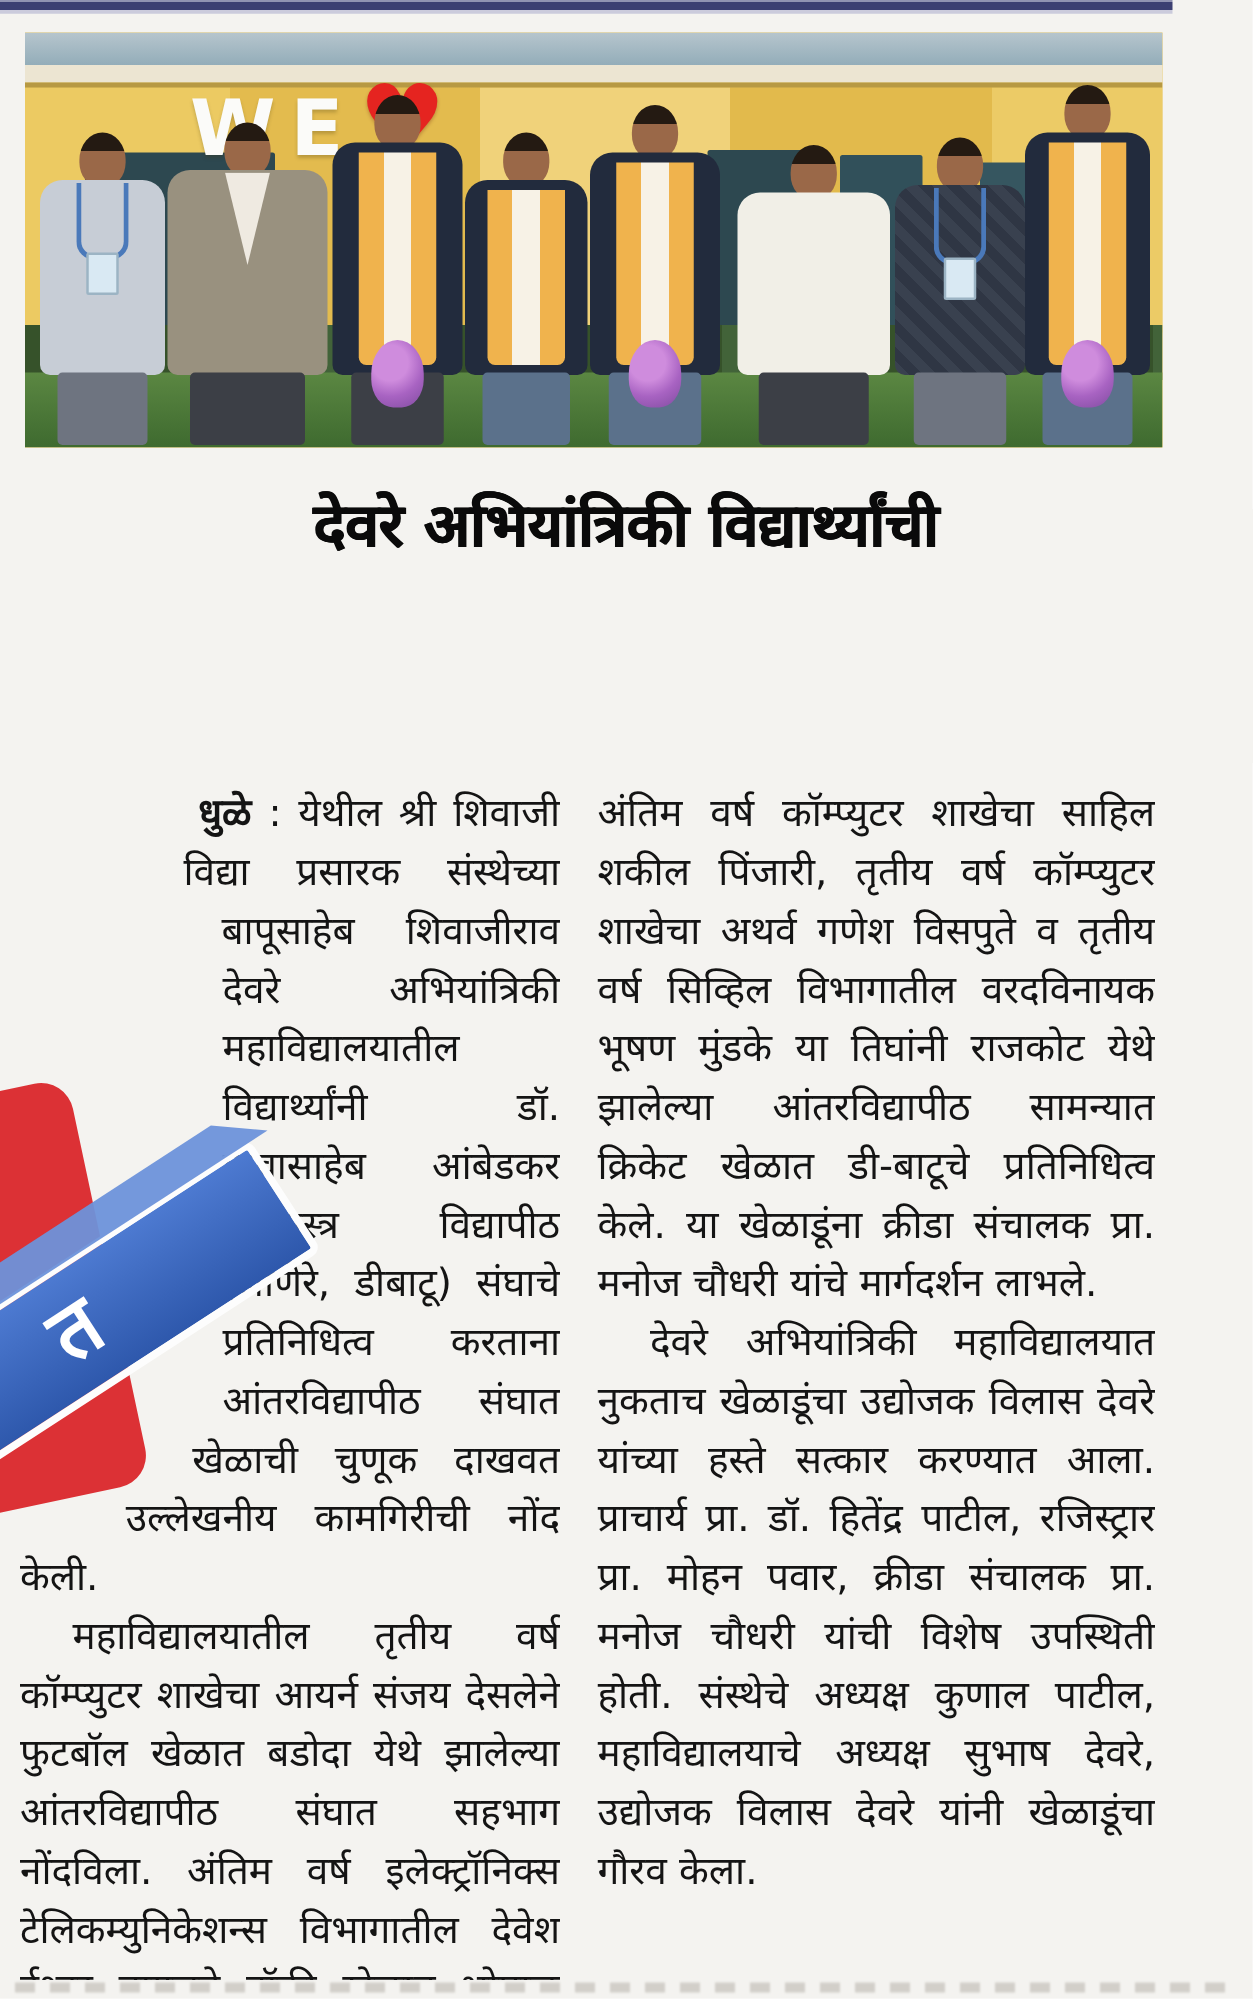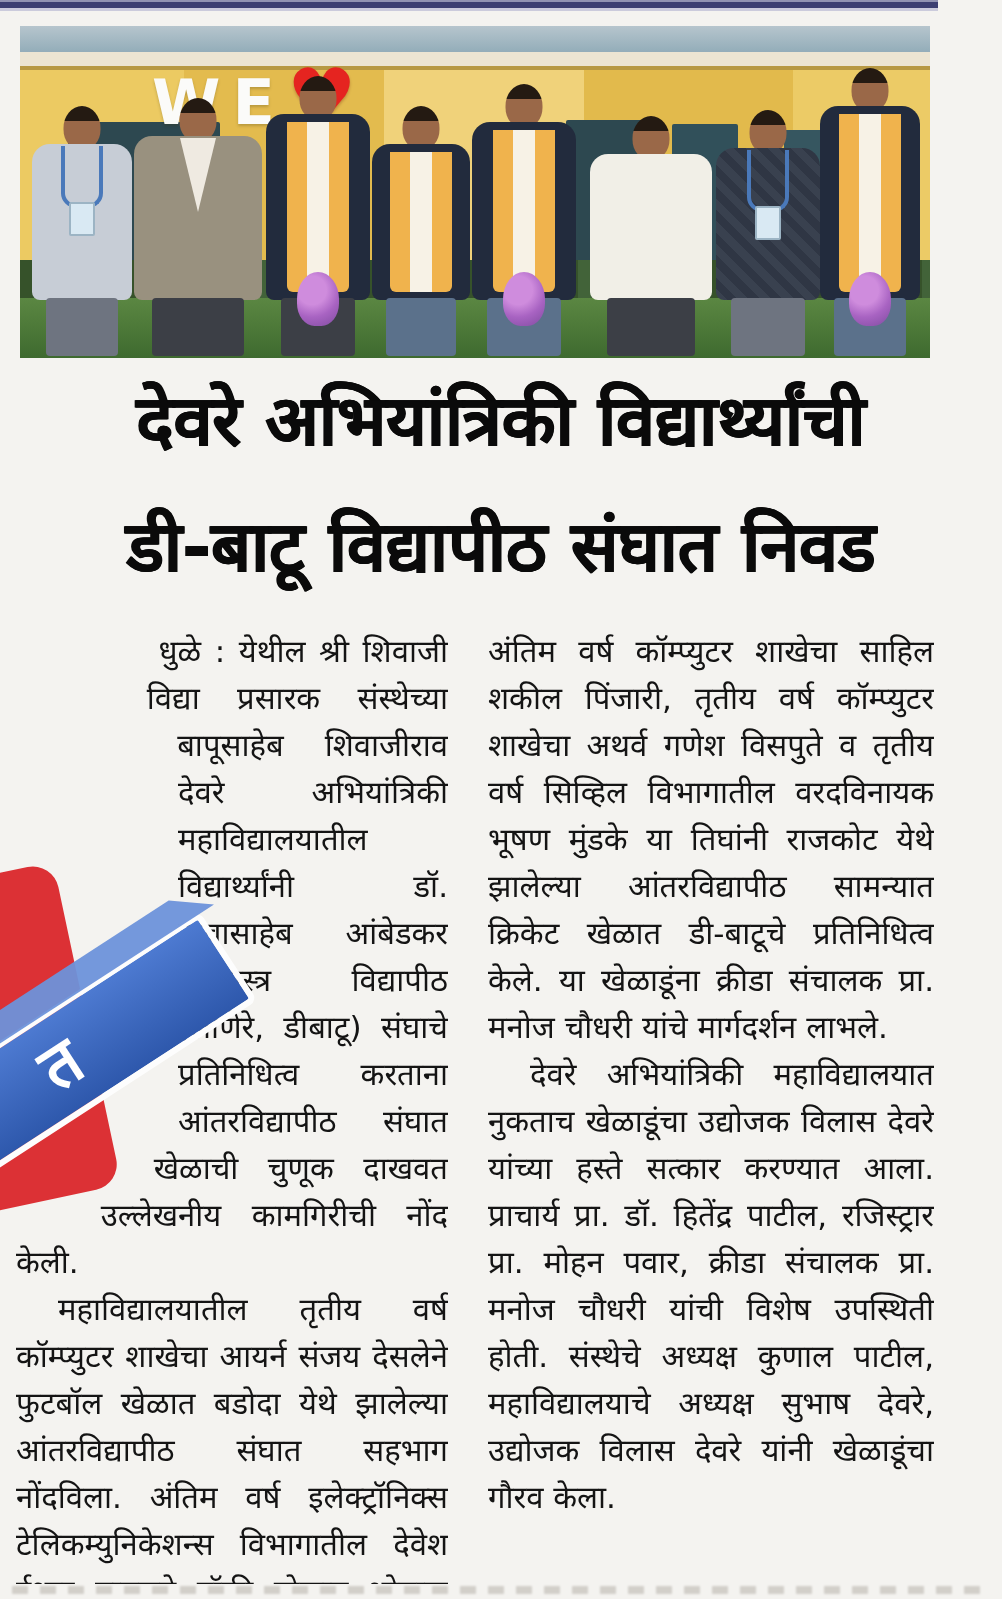--- a/index.html
+++ b/index.html
@@ -66,30 +66,30 @@
     width:42px; height:54px; border-radius:50% 50% 42% 42%; z-index:6;
     background:radial-gradient(circle at 36% 34%,#cf8cdd 0 32%,#a863c2 60%,#7f4b9f);}
   .t-grey  {background:#c7cdd6;} .l-grey  {background:#6e7480;}
   .t-blazer{background:#99917f;} .l-dark  {background:#3c3f46;}
   .t-navy  {background:#222b3d;} .l-jeans {background:#5b718b;}
   .t-white {background:#f1efe7;}
   .t-check {background:repeating-linear-gradient(45deg,#39414f 0 8px,#2f3644 8px 16px);}
   
   .headline{position:absolute; top:358px; left:0; width:1002px; text-align:center;
     font-weight:bold; color:#0a0a0a;}
-  .headline .l{font-size:70px; line-height:126px; white-space:nowrap;
+  .headline .l{font-size:48px; line-height:126px; white-space:nowrap;
     text-shadow:.6px 0 0 #0a0a0a, -.6px 0 0 #0a0a0a;}
   
   .col{position:absolute; top:628px; height:956px; overflow:hidden;
     font-size:31px; line-height:47px; text-align:justify; color:#141414;}
   .col p{margin:0;}
   .col1{left:16px;  width:432px;}
-  .col2{left:488px; width:446px;}
+  .col2{left:478px; width:446px;}
   .indent{text-indent:42px;}
-  .dateline{font-weight:normal;}
+  .dateline{font-weight:bold;}
   
   .stamp-float{
     float:left; width:148px; height:320px; margin:250px 14px 4px 0;
     shape-outside:polygon(0 0,36% 0,100% 28%,100% 84%,36% 100%,0 100%);
     shape-margin:10px;
   }
   
   .stamp{position:absolute; left:0; top:878px; width:210px; height:340px; z-index:8;}
   .stamp-red{position:absolute; left:-160px; top:6px; width:250px; height:330px;
     background:#dc3135; border-radius:26px; transform:rotate(-12deg);}
@@ -179,21 +179,20 @@
       <div class="head"></div>
         <div class="torso t-navy"></div>
         <div class="legs l-jeans"></div>
       <div class="stole"></div>
         <div class="bouquet"></div>
     </div>
   </div>
 
   <div class="headline">
     <div class="l">देवरे अभियांत्रिकी विद्यार्थ्यांची</div>
-    <div class="l">डी-बाटू विद्यापीठ संघात निवड</div>
   </div>
 
   <div class="col col1">
     <div class="stamp-float"></div>
     <p class="indent"><b class="dateline">धुळे</b> <span>: येथील श्री शिवाजी विद्या प्रसारक संस्थेच्या बापूसाहेब शिवाजीराव देवरे अभियांत्रिकी महाविद्यालयातील विद्यार्थ्यांनी डॉ. बाबासाहेब आंबेडकर तंत्रशास्त्र विद्यापीठ (लोणेरे, डीबाटू) संघाचे प्रतिनिधित्व करताना आंतरविद्यापीठ संघात खेळाची चुणूक दाखवत उल्लेखनीय कामगिरीची नोंद केली.</span></p>
     <p class="indent">महाविद्यालयातील तृतीय वर्ष कॉम्प्युटर शाखेचा आयर्न संजय देसलेने फुटबॉल खेळात बडोदा येथे झालेल्या आंतरविद्यापीठ संघात सहभाग नोंदविला. अंतिम वर्ष इलेक्ट्रॉनिक्स टेलिकम्युनिकेशन्स विभागातील देवेश ईश्वर बागुलने हॉकी खेळात भोपाळ येथे झालेल्या सामन्यात डी-बाटूचे प्रतिनिधित्व केले.</p>
   </div>
 
   <div class="col col2">
     <p>अंतिम वर्ष कॉम्प्युटर शाखेचा साहिल शकील पिंजारी, तृतीय वर्ष कॉम्प्युटर शाखेचा अथर्व गणेश विसपुते व तृतीय वर्ष सिव्हिल विभागातील वरदविनायक भूषण मुंडके या तिघांनी राजकोट येथे झालेल्या आंतरविद्यापीठ सामन्यात क्रिकेट खेळात डी-बाटूचे प्रतिनिधित्व केले. या खेळाडूंना क्रीडा संचालक प्रा. मनोज चौधरी यांचे मार्गदर्शन लाभले.</p>

